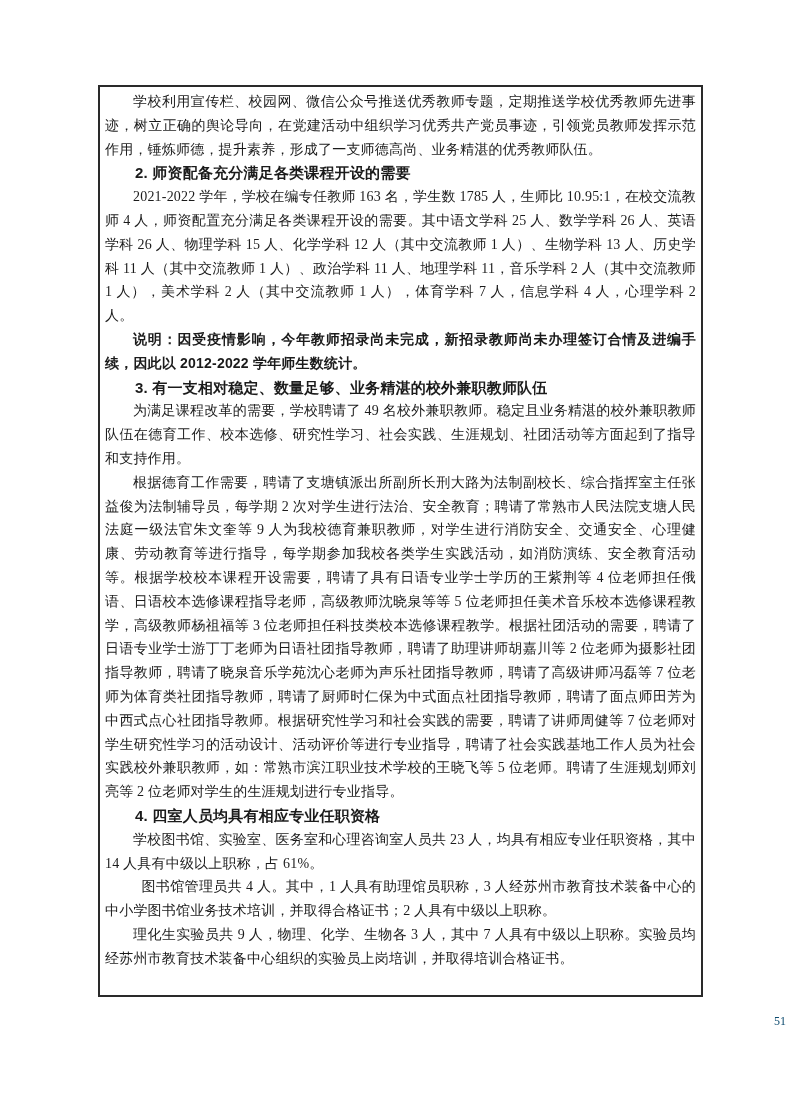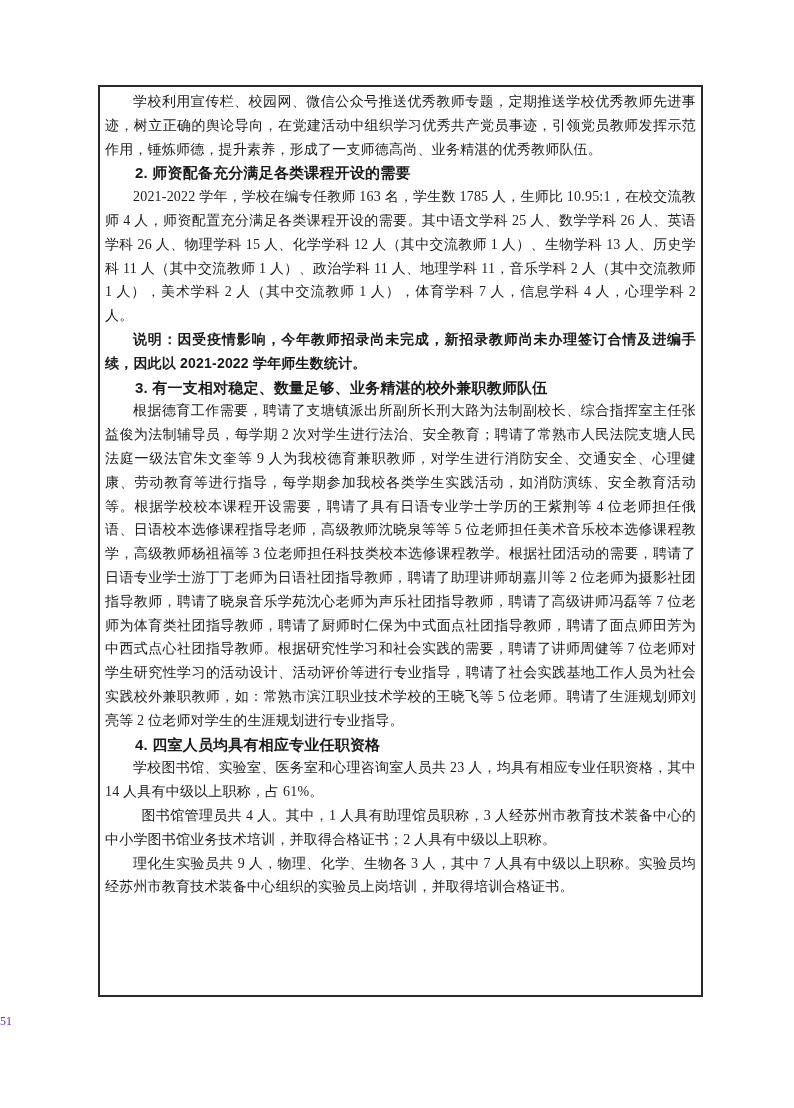--- a/index.html
+++ b/index.html
@@ -47,37 +47,38 @@
     font-weight: 700;
   }
   .content-box p.indent-lg {
     text-indent: 2.6em;
   }
   .page-number {
     position: absolute;
     left: 0;
     right: 8px;
     top: 1014px;
-    text-align: left;
+    text-align: right;
     font-size: 12px;
-    color: #6d28d9;
+    color: #0c4a6e;
     font-family: "Liberation Serif", "DejaVu Serif", serif;
   }
 </style>
 </head>
 <body>
 
 <div class="sheet">
 
   <div class="content-box">
     <p>学校利用宣传栏、校园网、微信公众号推送优秀教师专题，定期推送学校优秀教师先进事迹，树立正确的舆论导向，在党建活动中组织学习优秀共产党员事迹，引领党员教师发挥示范作用，锤炼师德，提升素养，形成了一支师德高尚、业务精湛的优秀教师队伍。</p>
     <p class="heading">2. 师资配备充分满足各类课程开设的需要</p>
     <p>2021-2022 学年，学校在编专任教师 163 名，学生数 1785 人，生师比 10.95:1，在校交流教师 4 人，师资配置充分满足各类课程开设的需要。其中语文学科 25 人、数学学科 26 人、英语学科 26 人、物理学科 15 人、化学学科 12 人（其中交流教师 1 人）、生物学科 13 人、历史学科 11 人（其中交流教师 1 人）、政治学科 11 人、地理学科 11，音乐学科 2 人（其中交流教师 1 人），美术学科 2 人（其中交流教师 1 人），体育学科 7 人，信息学科 4 人，心理学科 2 人。</p>
-    <p class="bold-note">说明：因受疫情影响，今年教师招录尚未完成，新招录教师尚未办理签订合情及进编手续，因此以 2021-2022 学年师生数统计。</p>
+    <p class="bold-note">说明：因受疫情影响，今年教师招录尚未完成，新招录教师尚未办理签订合情及进编手续，因此以 2012-2022 学年师生数统计。</p>
     <p class="heading">3. 有一支相对稳定、数量足够、业务精湛的校外兼职教师队伍</p>
+    <p>为满足课程改革的需要，学校聘请了 49 名校外兼职教师。稳定且业务精湛的校外兼职教师队伍在德育工作、校本选修、研究性学习、社会实践、生涯规划、社团活动等方面起到了指导和支持作用。</p>
     <p>根据德育工作需要，聘请了支塘镇派出所副所长刑大路为法制副校长、综合指挥室主任张益俊为法制辅导员，每学期 2 次对学生进行法治、安全教育；聘请了常熟市人民法院支塘人民法庭一级法官朱文奎等 9 人为我校德育兼职教师，对学生进行消防安全、交通安全、心理健康、劳动教育等进行指导，每学期参加我校各类学生实践活动，如消防演练、安全教育活动等。根据学校校本课程开设需要，聘请了具有日语专业学士学历的王紫荆等 4 位老师担任俄语、日语校本选修课程指导老师，高级教师沈晓泉等等 5 位老师担任美术音乐校本选修课程教学，高级教师杨祖福等 3 位老师担任科技类校本选修课程教学。根据社团活动的需要，聘请了日语专业学士游丁丁老师为日语社团指导教师，聘请了助理讲师胡嘉川等 2 位老师为摄影社团指导教师，聘请了晓泉音乐学苑沈心老师为声乐社团指导教师，聘请了高级讲师冯磊等 7 位老师为体育类社团指导教师，聘请了厨师时仁保为中式面点社团指导教师，聘请了面点师田芳为中西式点心社团指导教师。根据研究性学习和社会实践的需要，聘请了讲师周健等 7 位老师对学生研究性学习的活动设计、活动评价等进行专业指导，聘请了社会实践基地工作人员为社会实践校外兼职教师，如：常熟市滨江职业技术学校的王晓飞等 5 位老师。聘请了生涯规划师刘亮等 2 位老师对学生的生涯规划进行专业指导。</p>
     <p class="heading">4. 四室人员均具有相应专业任职资格</p>
     <p>学校图书馆、实验室、医务室和心理咨询室人员共 23 人，均具有相应专业任职资格，其中 14 人具有中级以上职称，占 61%。</p>
     <p class="indent-lg">图书馆管理员共 4 人。其中，1 人具有助理馆员职称，3 人经苏州市教育技术装备中心的中小学图书馆业务技术培训，并取得合格证书；2 人具有中级以上职称。</p>
     <p>理化生实验员共 9 人，物理、化学、生物各 3 人，其中 7 人具有中级以上职称。实验员均经苏州市教育技术装备中心组织的实验员上岗培训，并取得培训合格证书。</p>
   </div>
 
   <div class="page-number">51</div>
 
 </div>

